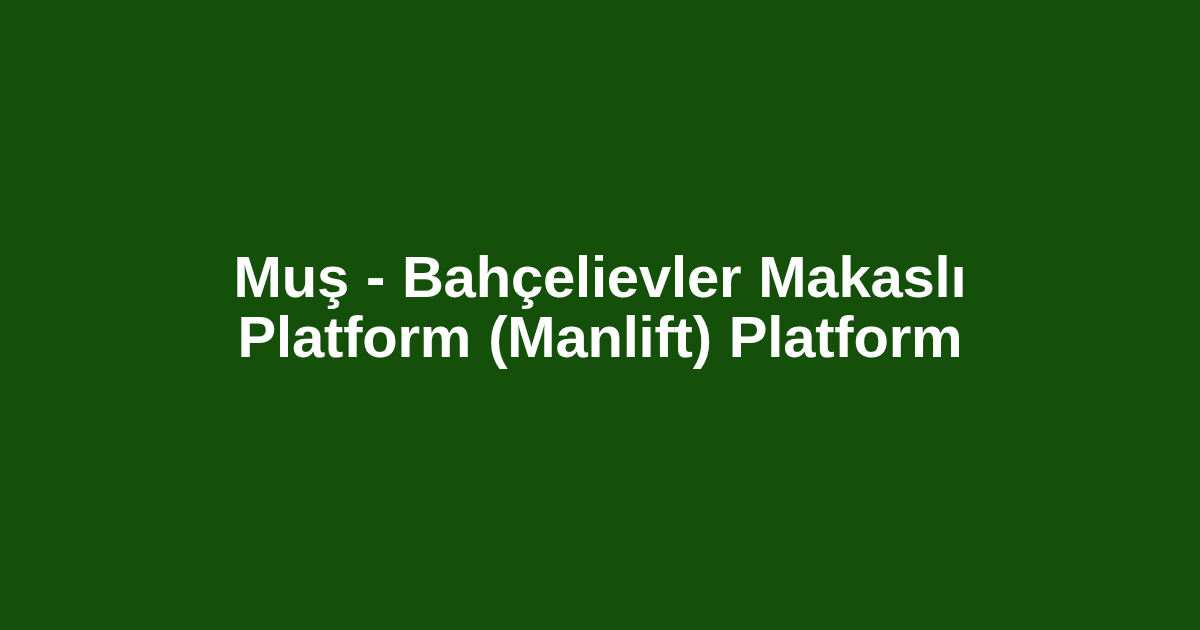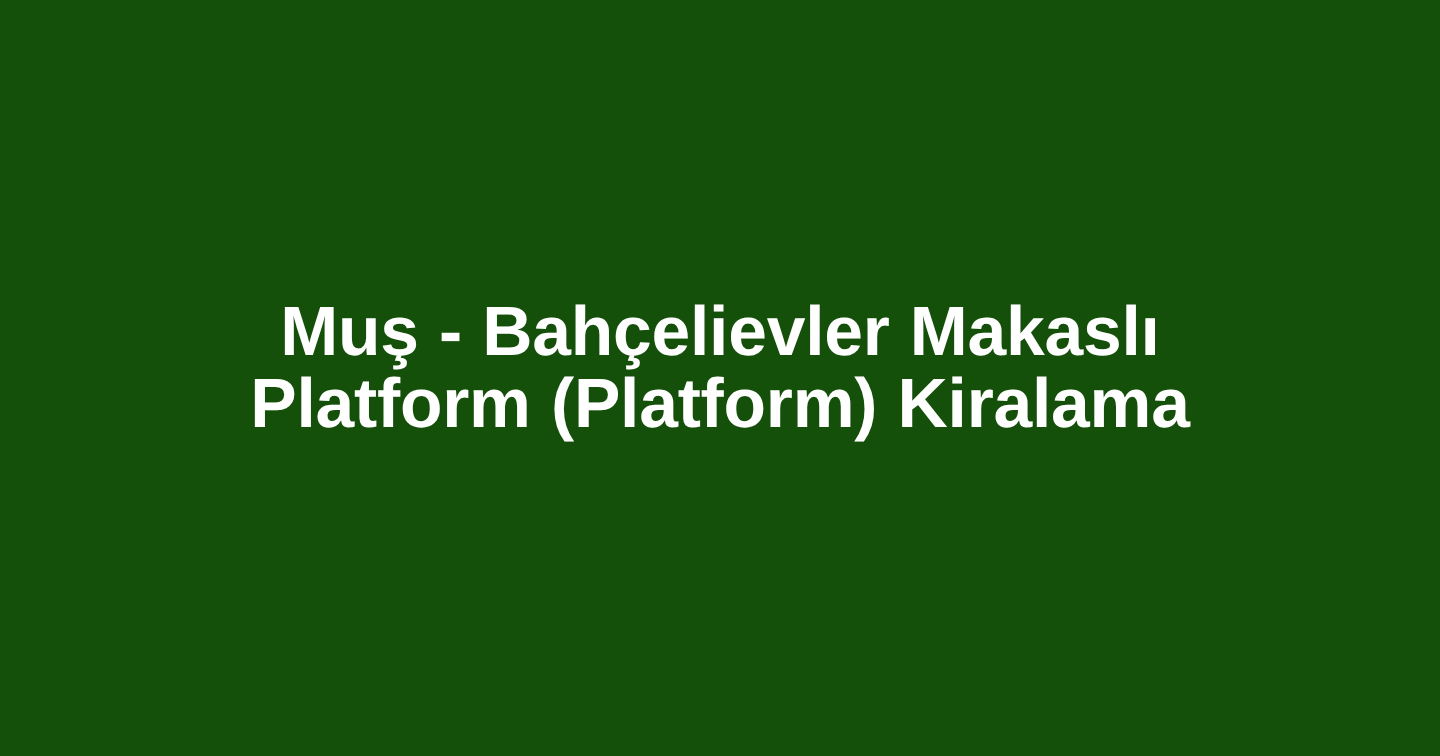--- a/index.html
+++ b/index.html
@@ -51,17 +51,17 @@
     white-space: pre-line;
   }
 </style>
 </head>
 <body>
 
 <div class="og-card">
 
   <div class="og-card__content">
 
-    <h1 class="og-card__headline">Muş - Bahçelievler Makaslı Platform (Platform) Kiralama</h1>
+    <h1 class="og-card__headline">Muş - Bahçelievler Makaslı Platform (Manlift) Platform</h1>
 
   </div>
 
 </div>
 
 </body></html>

